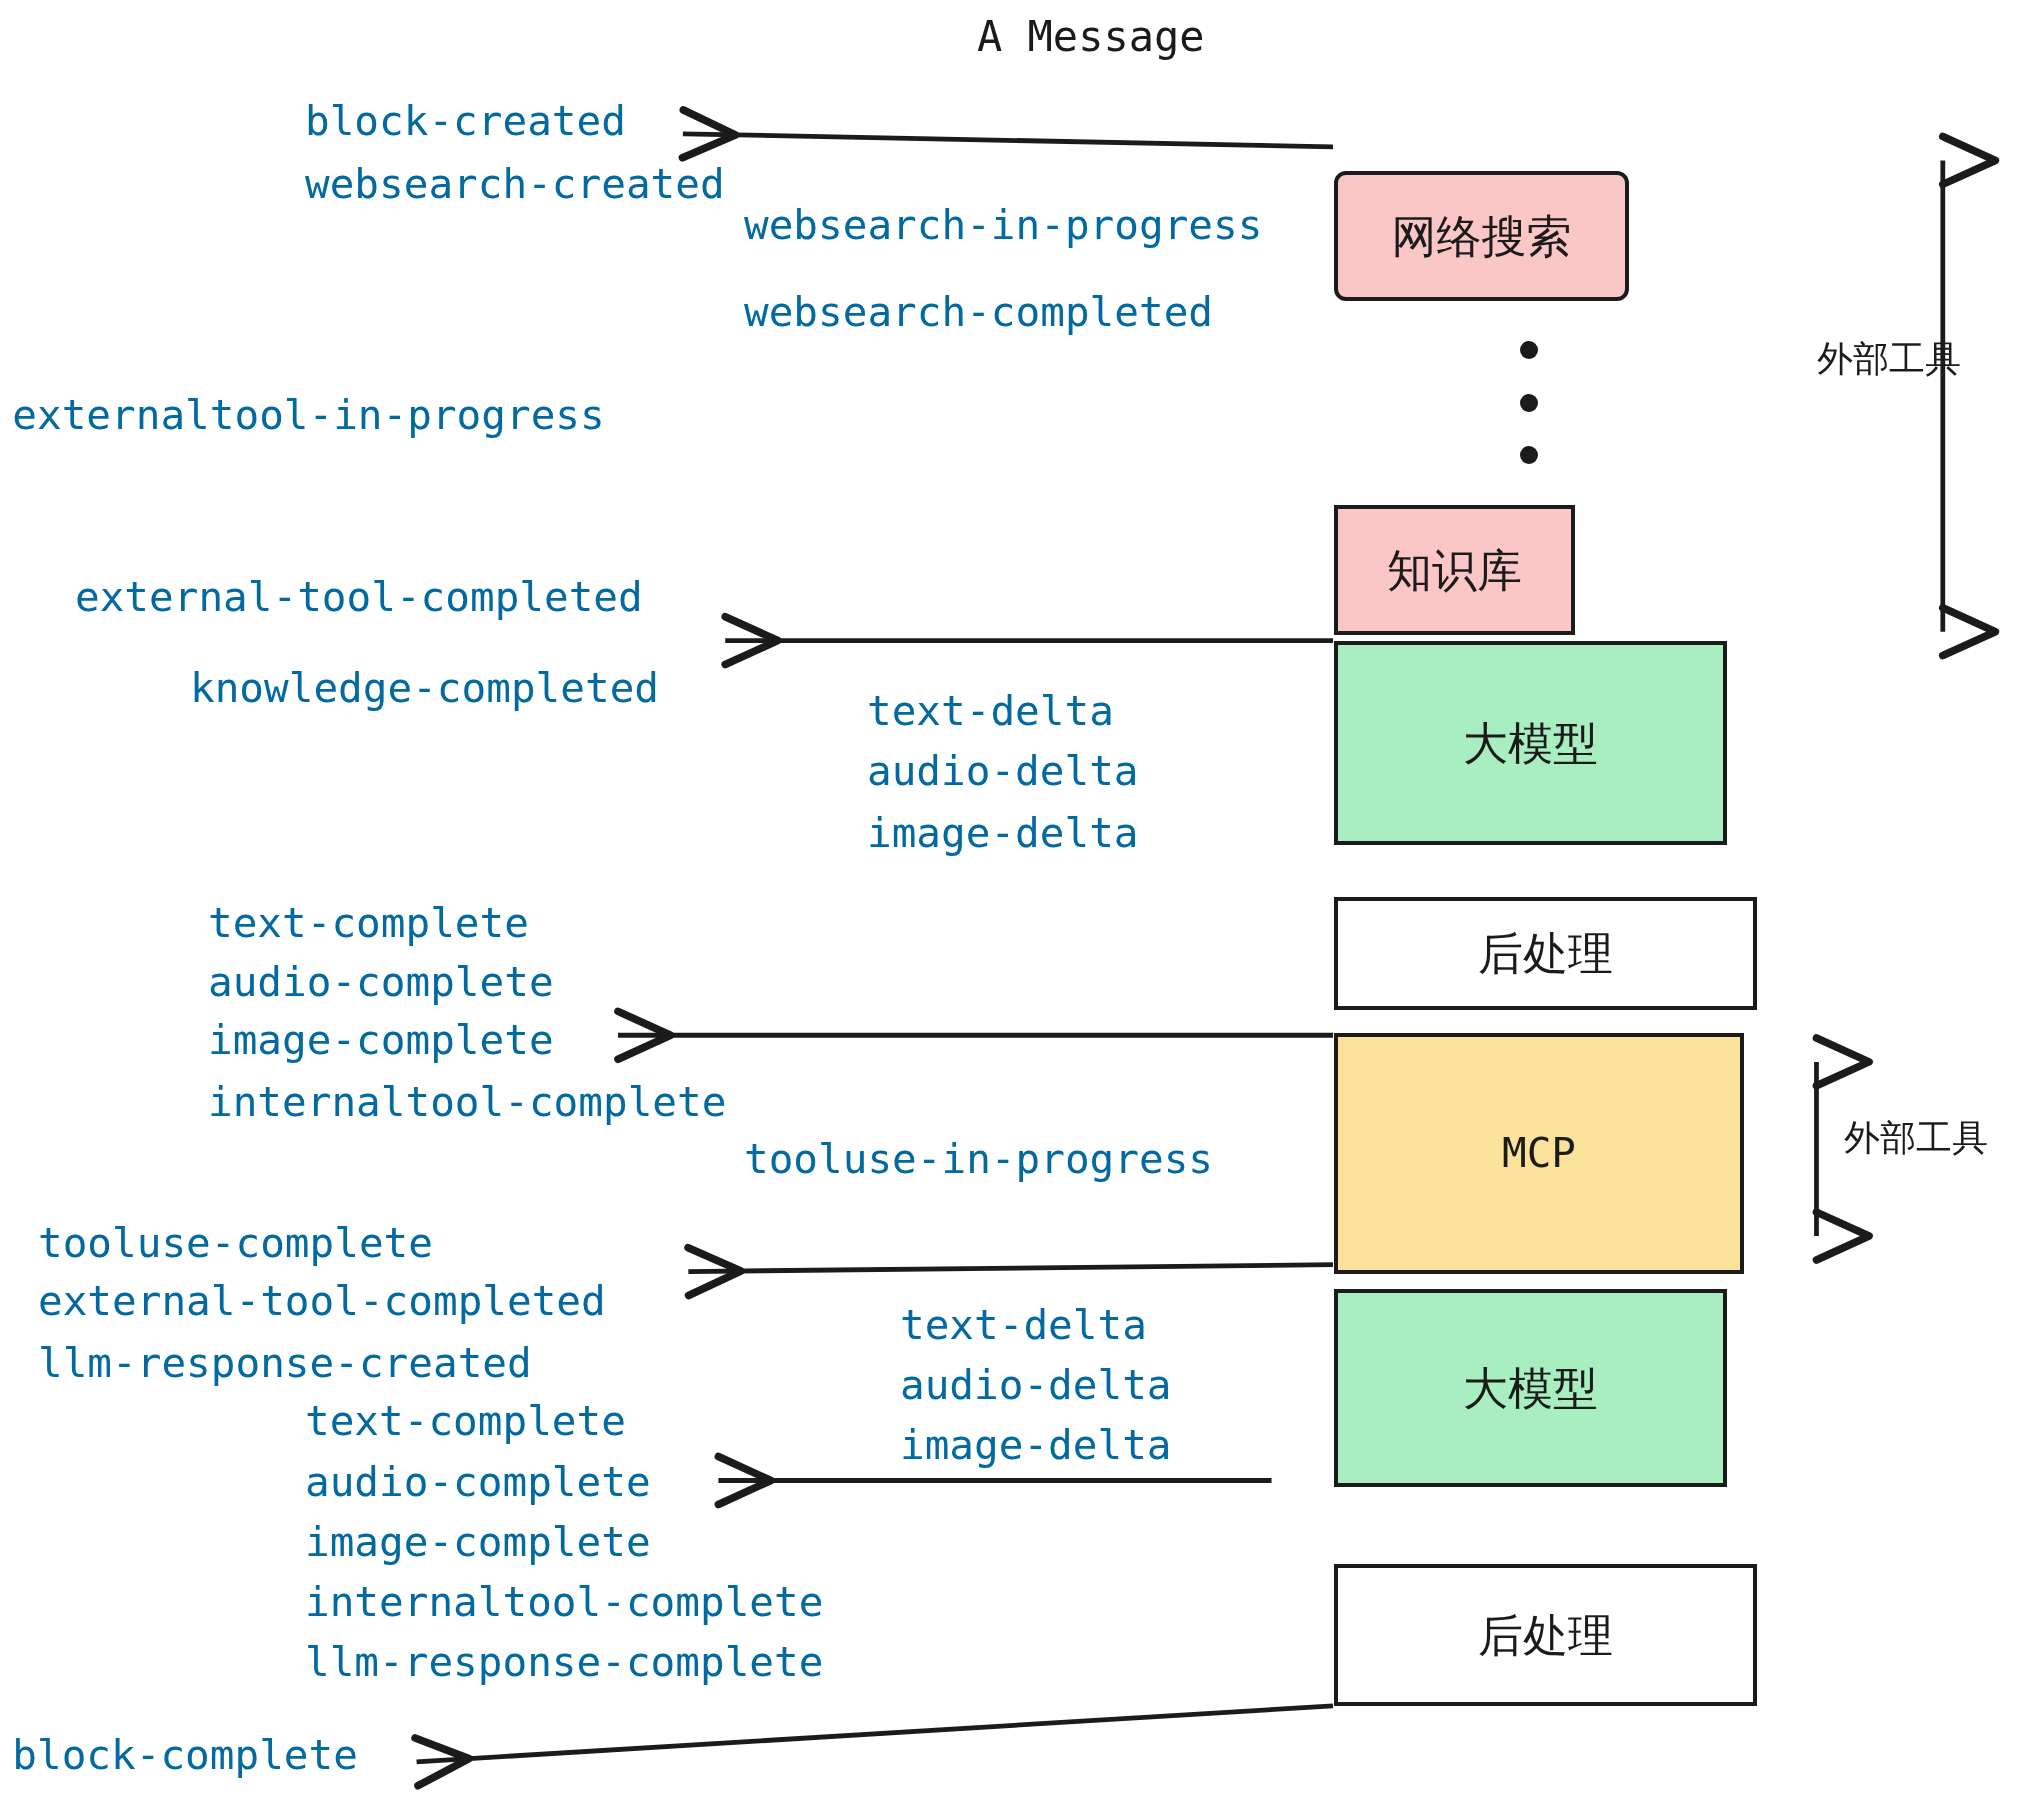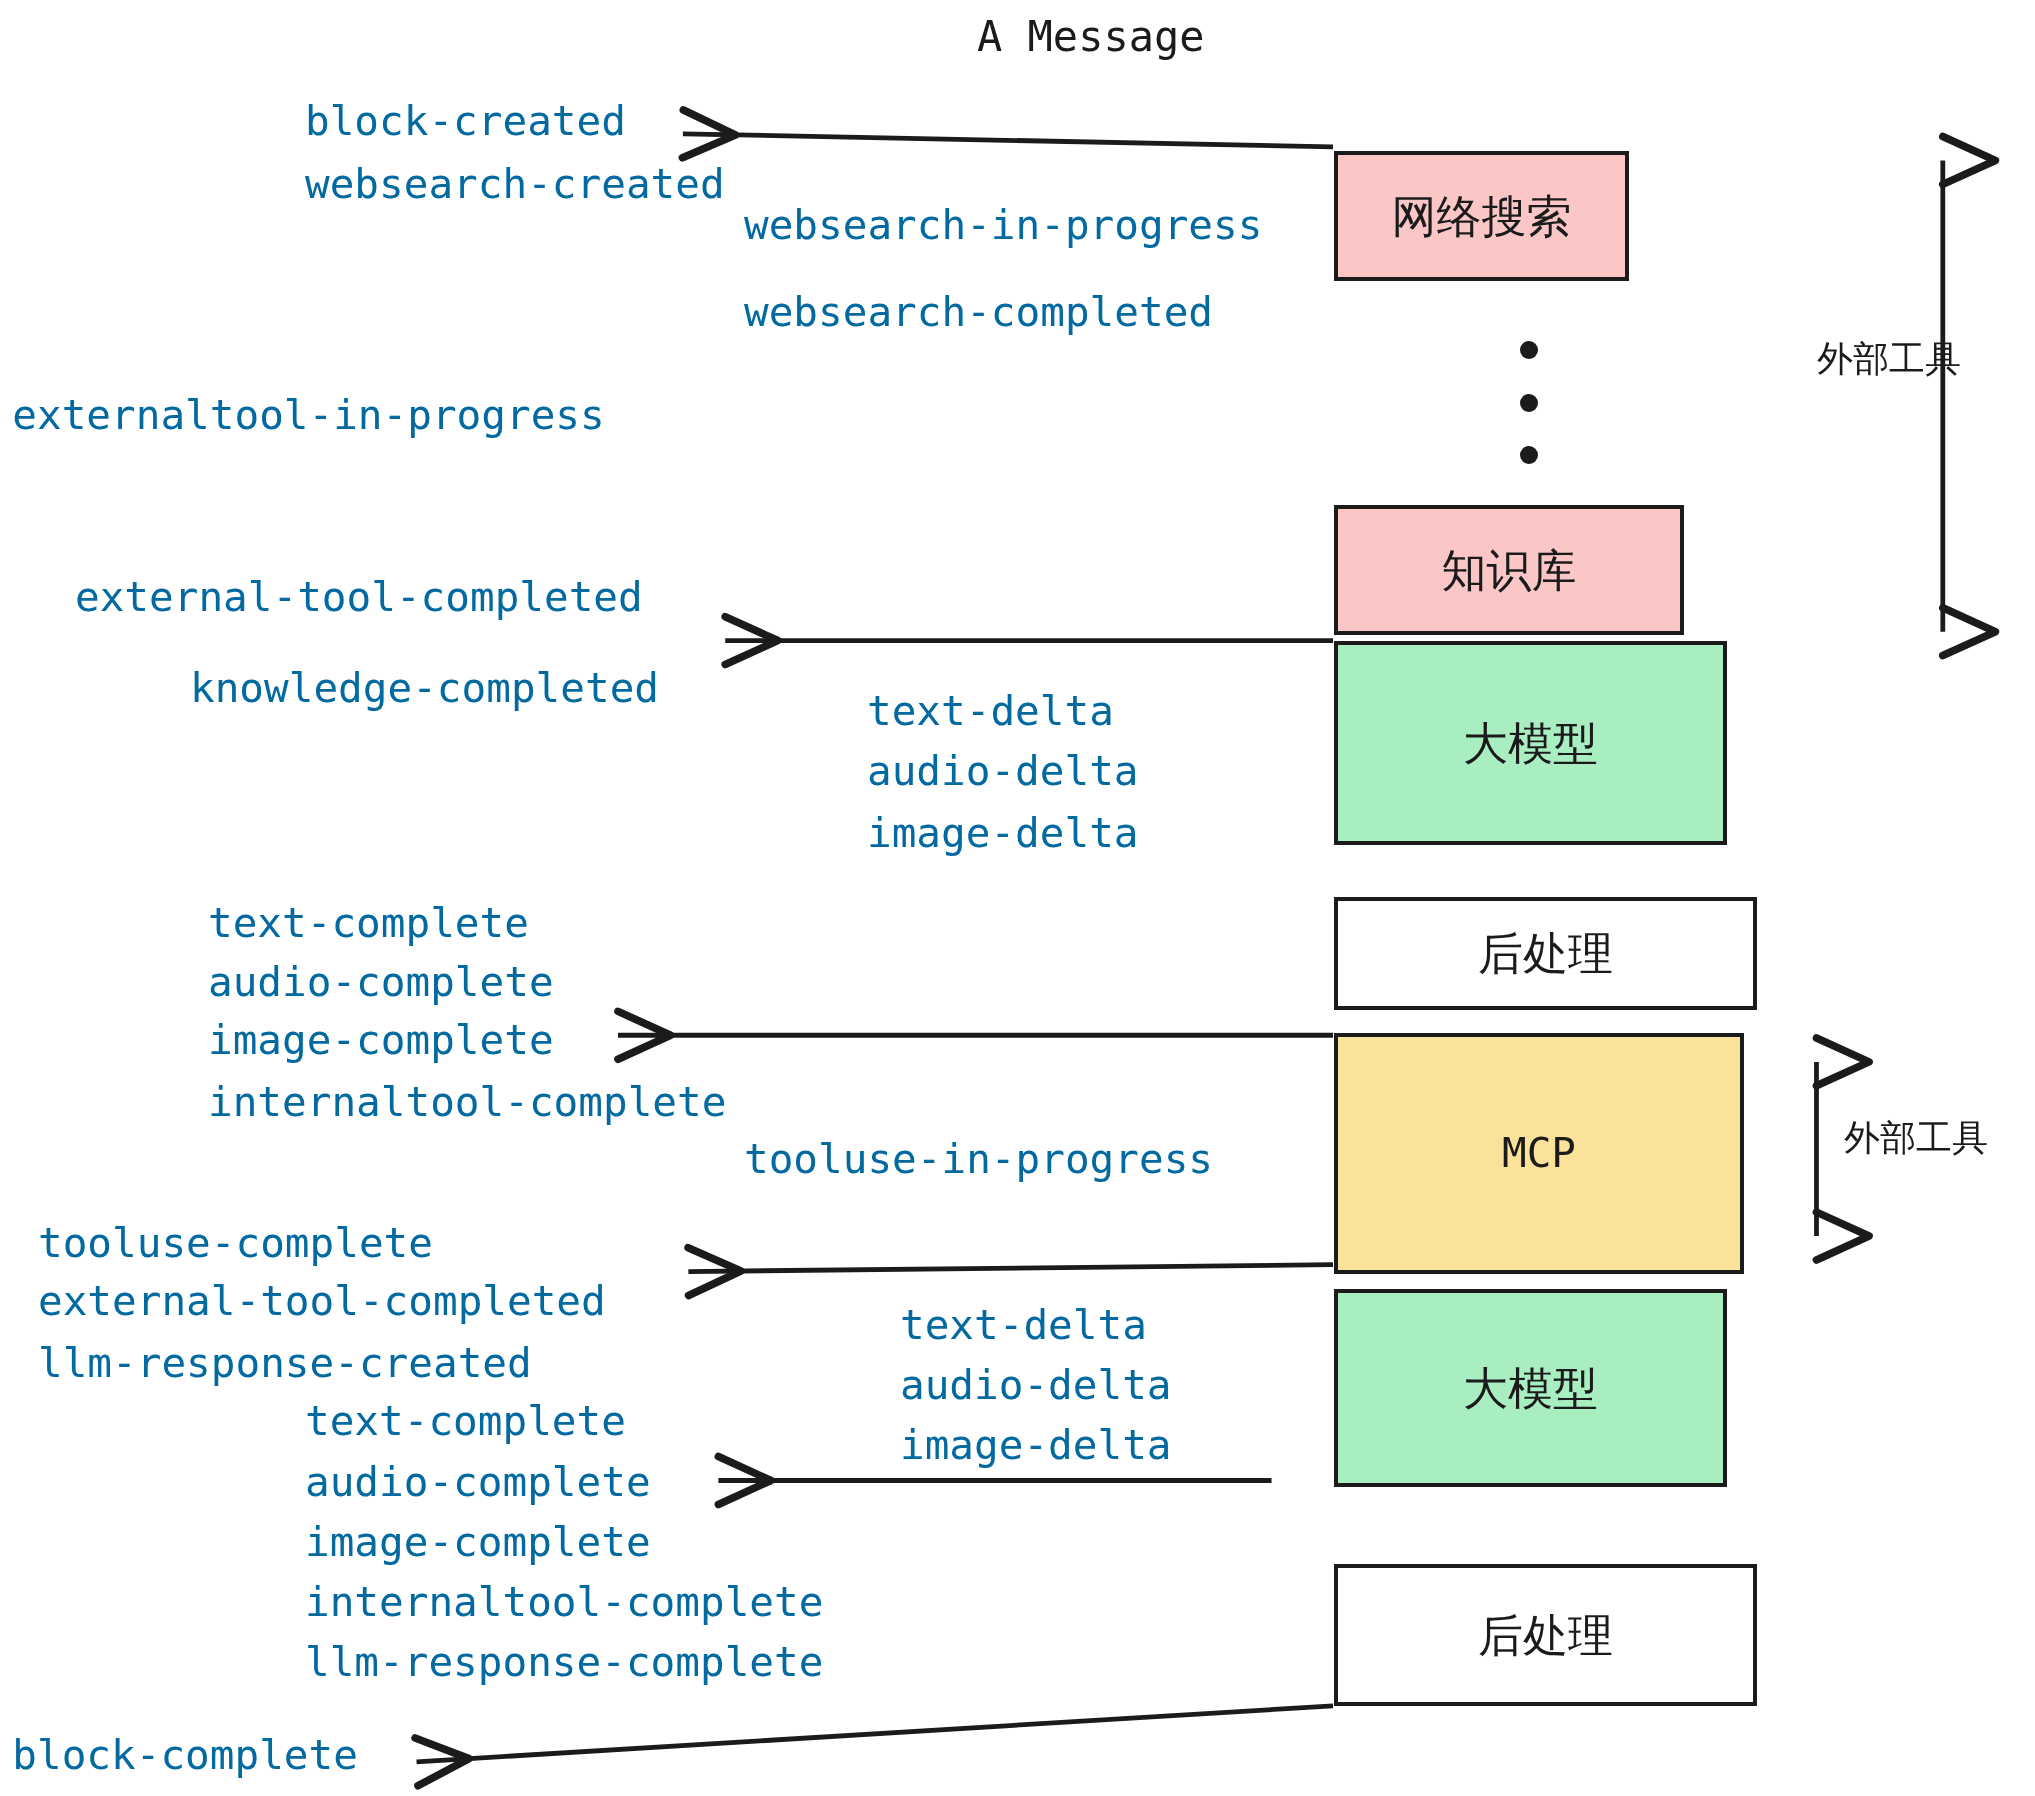--- a/index.html
+++ b/index.html
@@ -110,31 +110,31 @@
 
     <path d="M1952,2498 L610,2580" fill="none" stroke="#1b1b1b" stroke-width="7" marker-end="url(#ah)"></path>
 
     <path d="M2845,235 L2845,925" fill="none" stroke="#1b1b1b" stroke-width="7" marker-start="url(#ah-up)" marker-end="url(#ah-dn)"></path>
 
     <path d="M2660,1555 L2660,1810" fill="none" stroke="#1b1b1b" stroke-width="7" marker-start="url(#ah-up)" marker-end="url(#ah-dn)"></path>
   </svg>
 
   <div class="title" style="left:977px; top:12.3px;">A Message</div>
 
-  <div class="node" style="left:1334px; top:151px; width:295px; height:130px; background:#fbc6c6;">
+  <div class="node" style="left:1334px; top:171px; width:295px; height:130px; background:#fbc6c6;border-radius:12px;">
     <span class="node-label">网络搜索</span>
   </div>
 
   <div class="dots" style="left:1520px; top:341px; width:18px; height:123px;">
     <span></span>
       <span></span>
       <span></span>
   </div>
 
-  <div class="node" style="left:1334px; top:505px; width:350px; height:130px; background:#fbc6c6;">
+  <div class="node" style="left:1334px; top:505px; width:241px; height:130px; background:#fbc6c6;">
     <span class="node-label">知识库</span>
   </div>
 
   <div class="node" style="left:1334px; top:641px; width:393px; height:204px; background:#a9eec0;">
     <span class="node-label">大模型</span>
   </div>
 
   <div class="node" style="left:1334px; top:897px; width:423px; height:113px; background:#ffffff;">
     <span class="node-label">后处理</span>
   </div>

